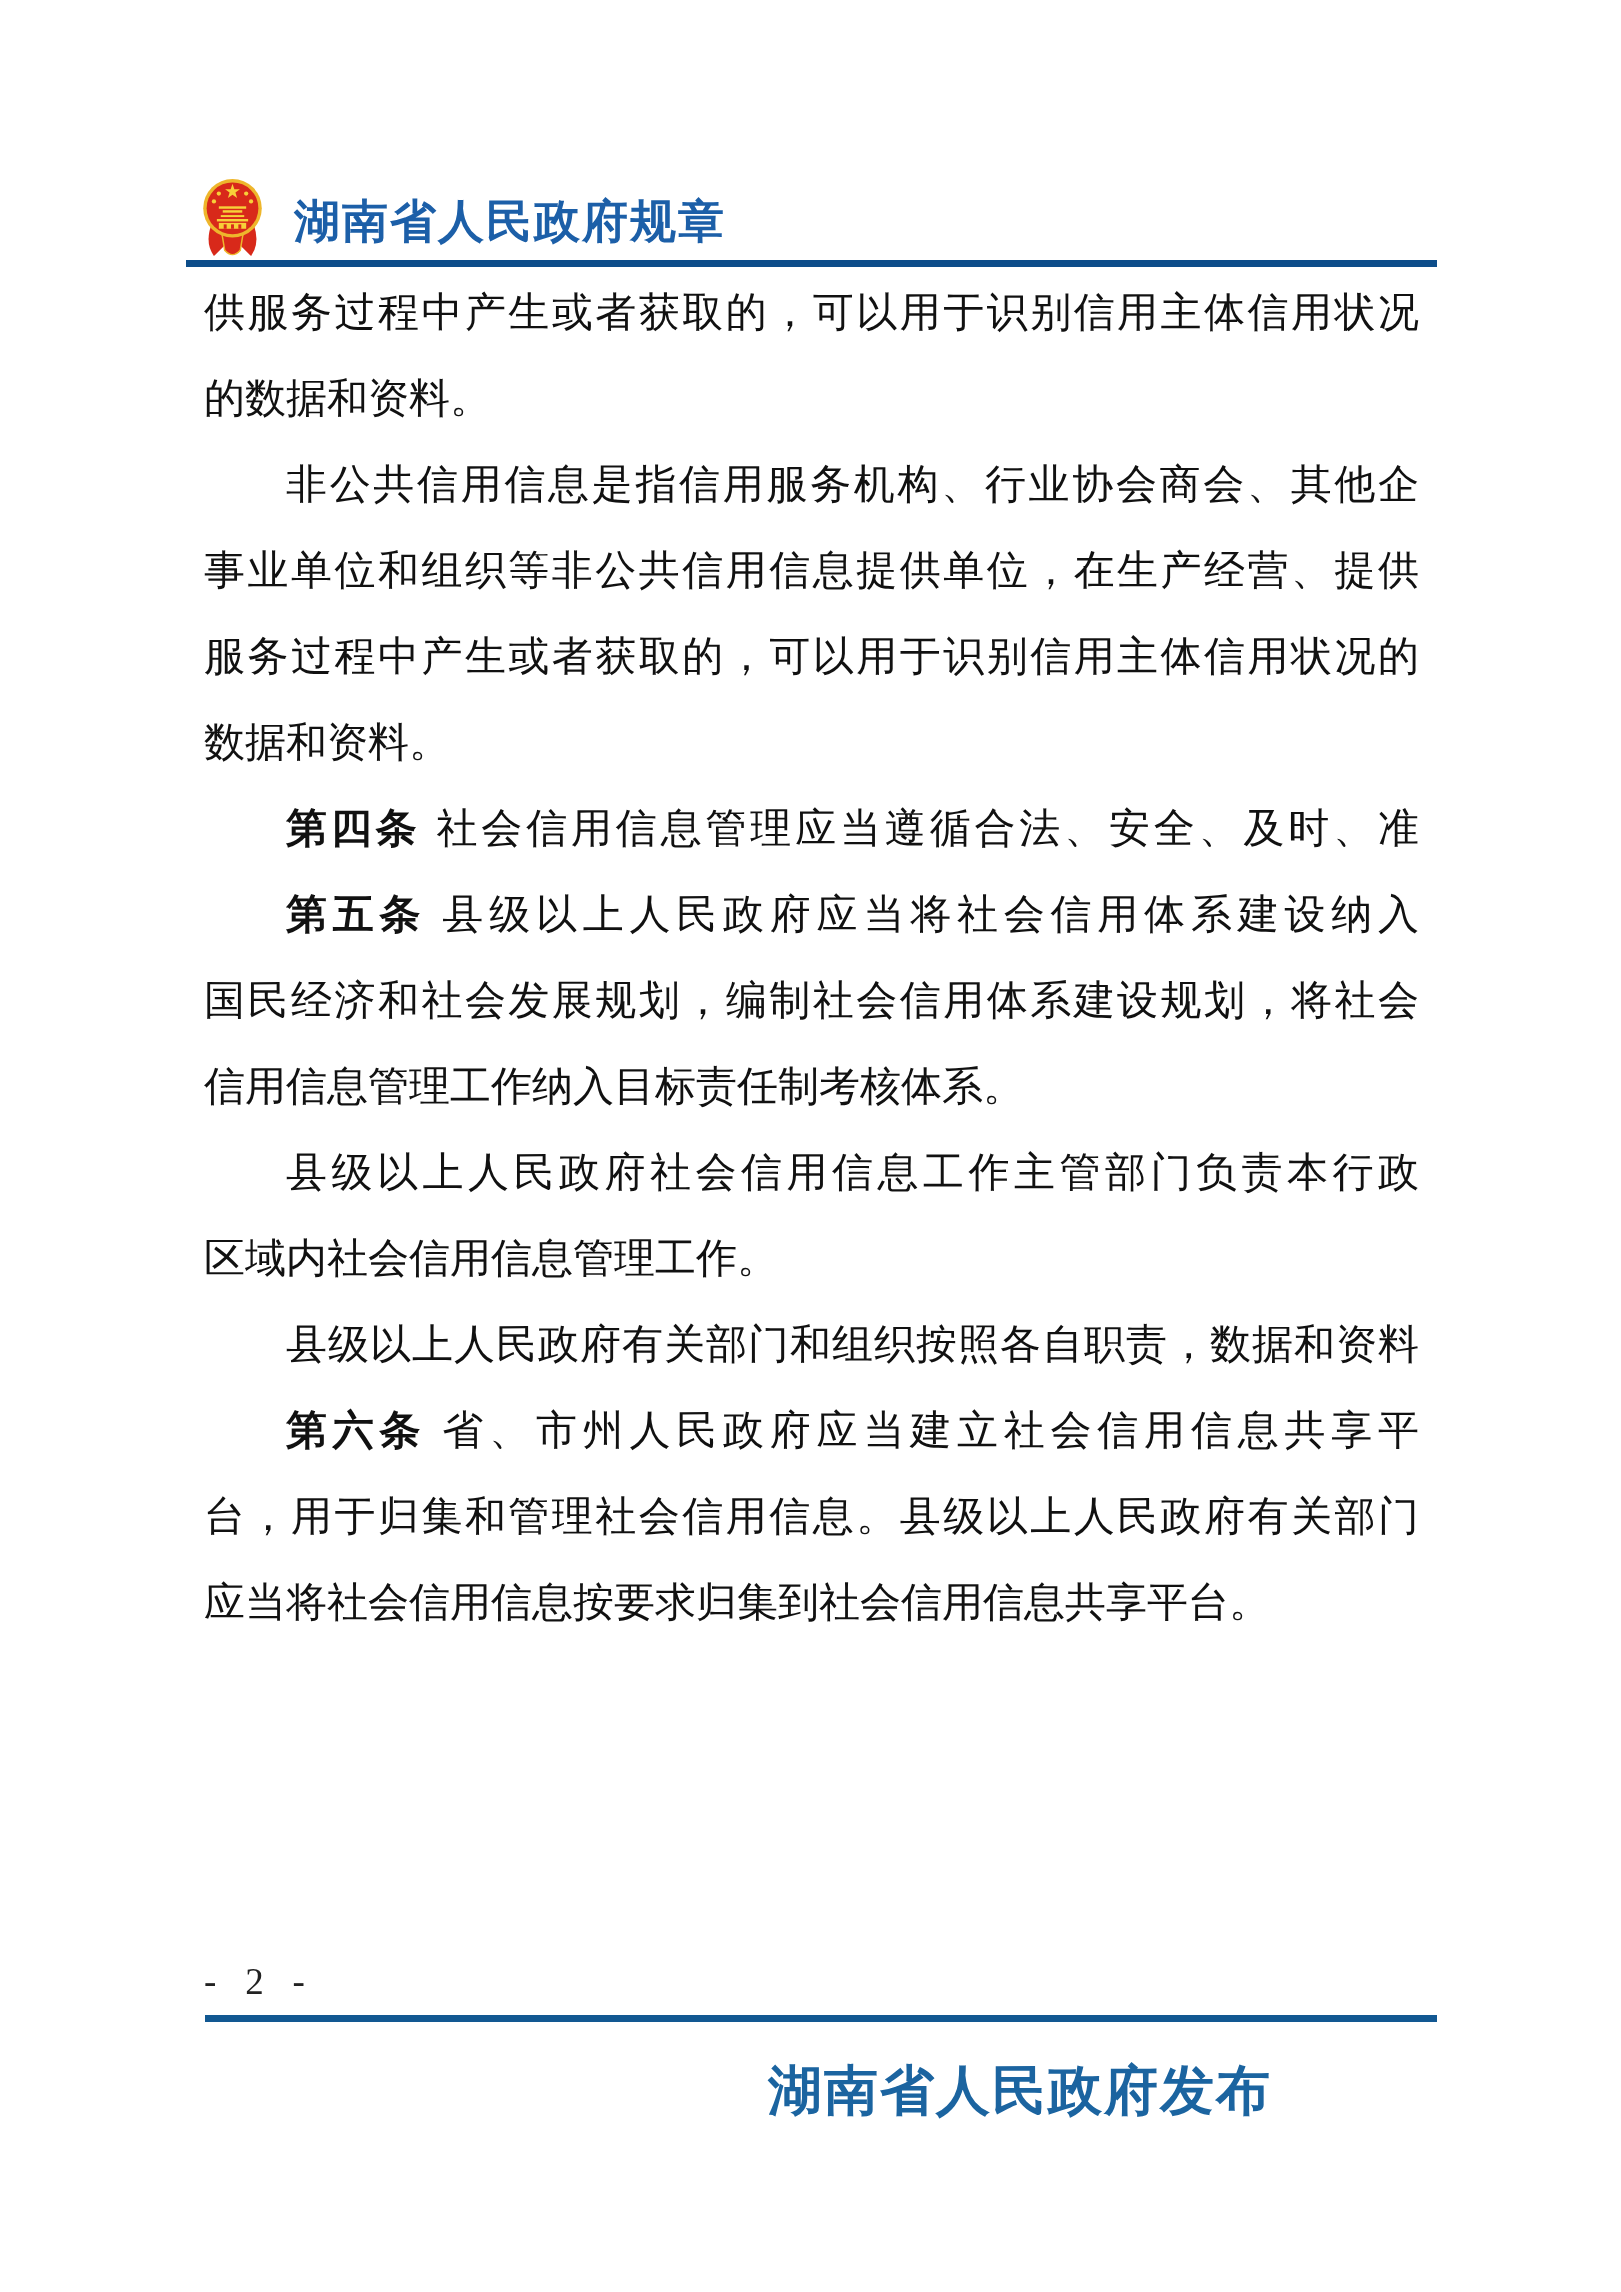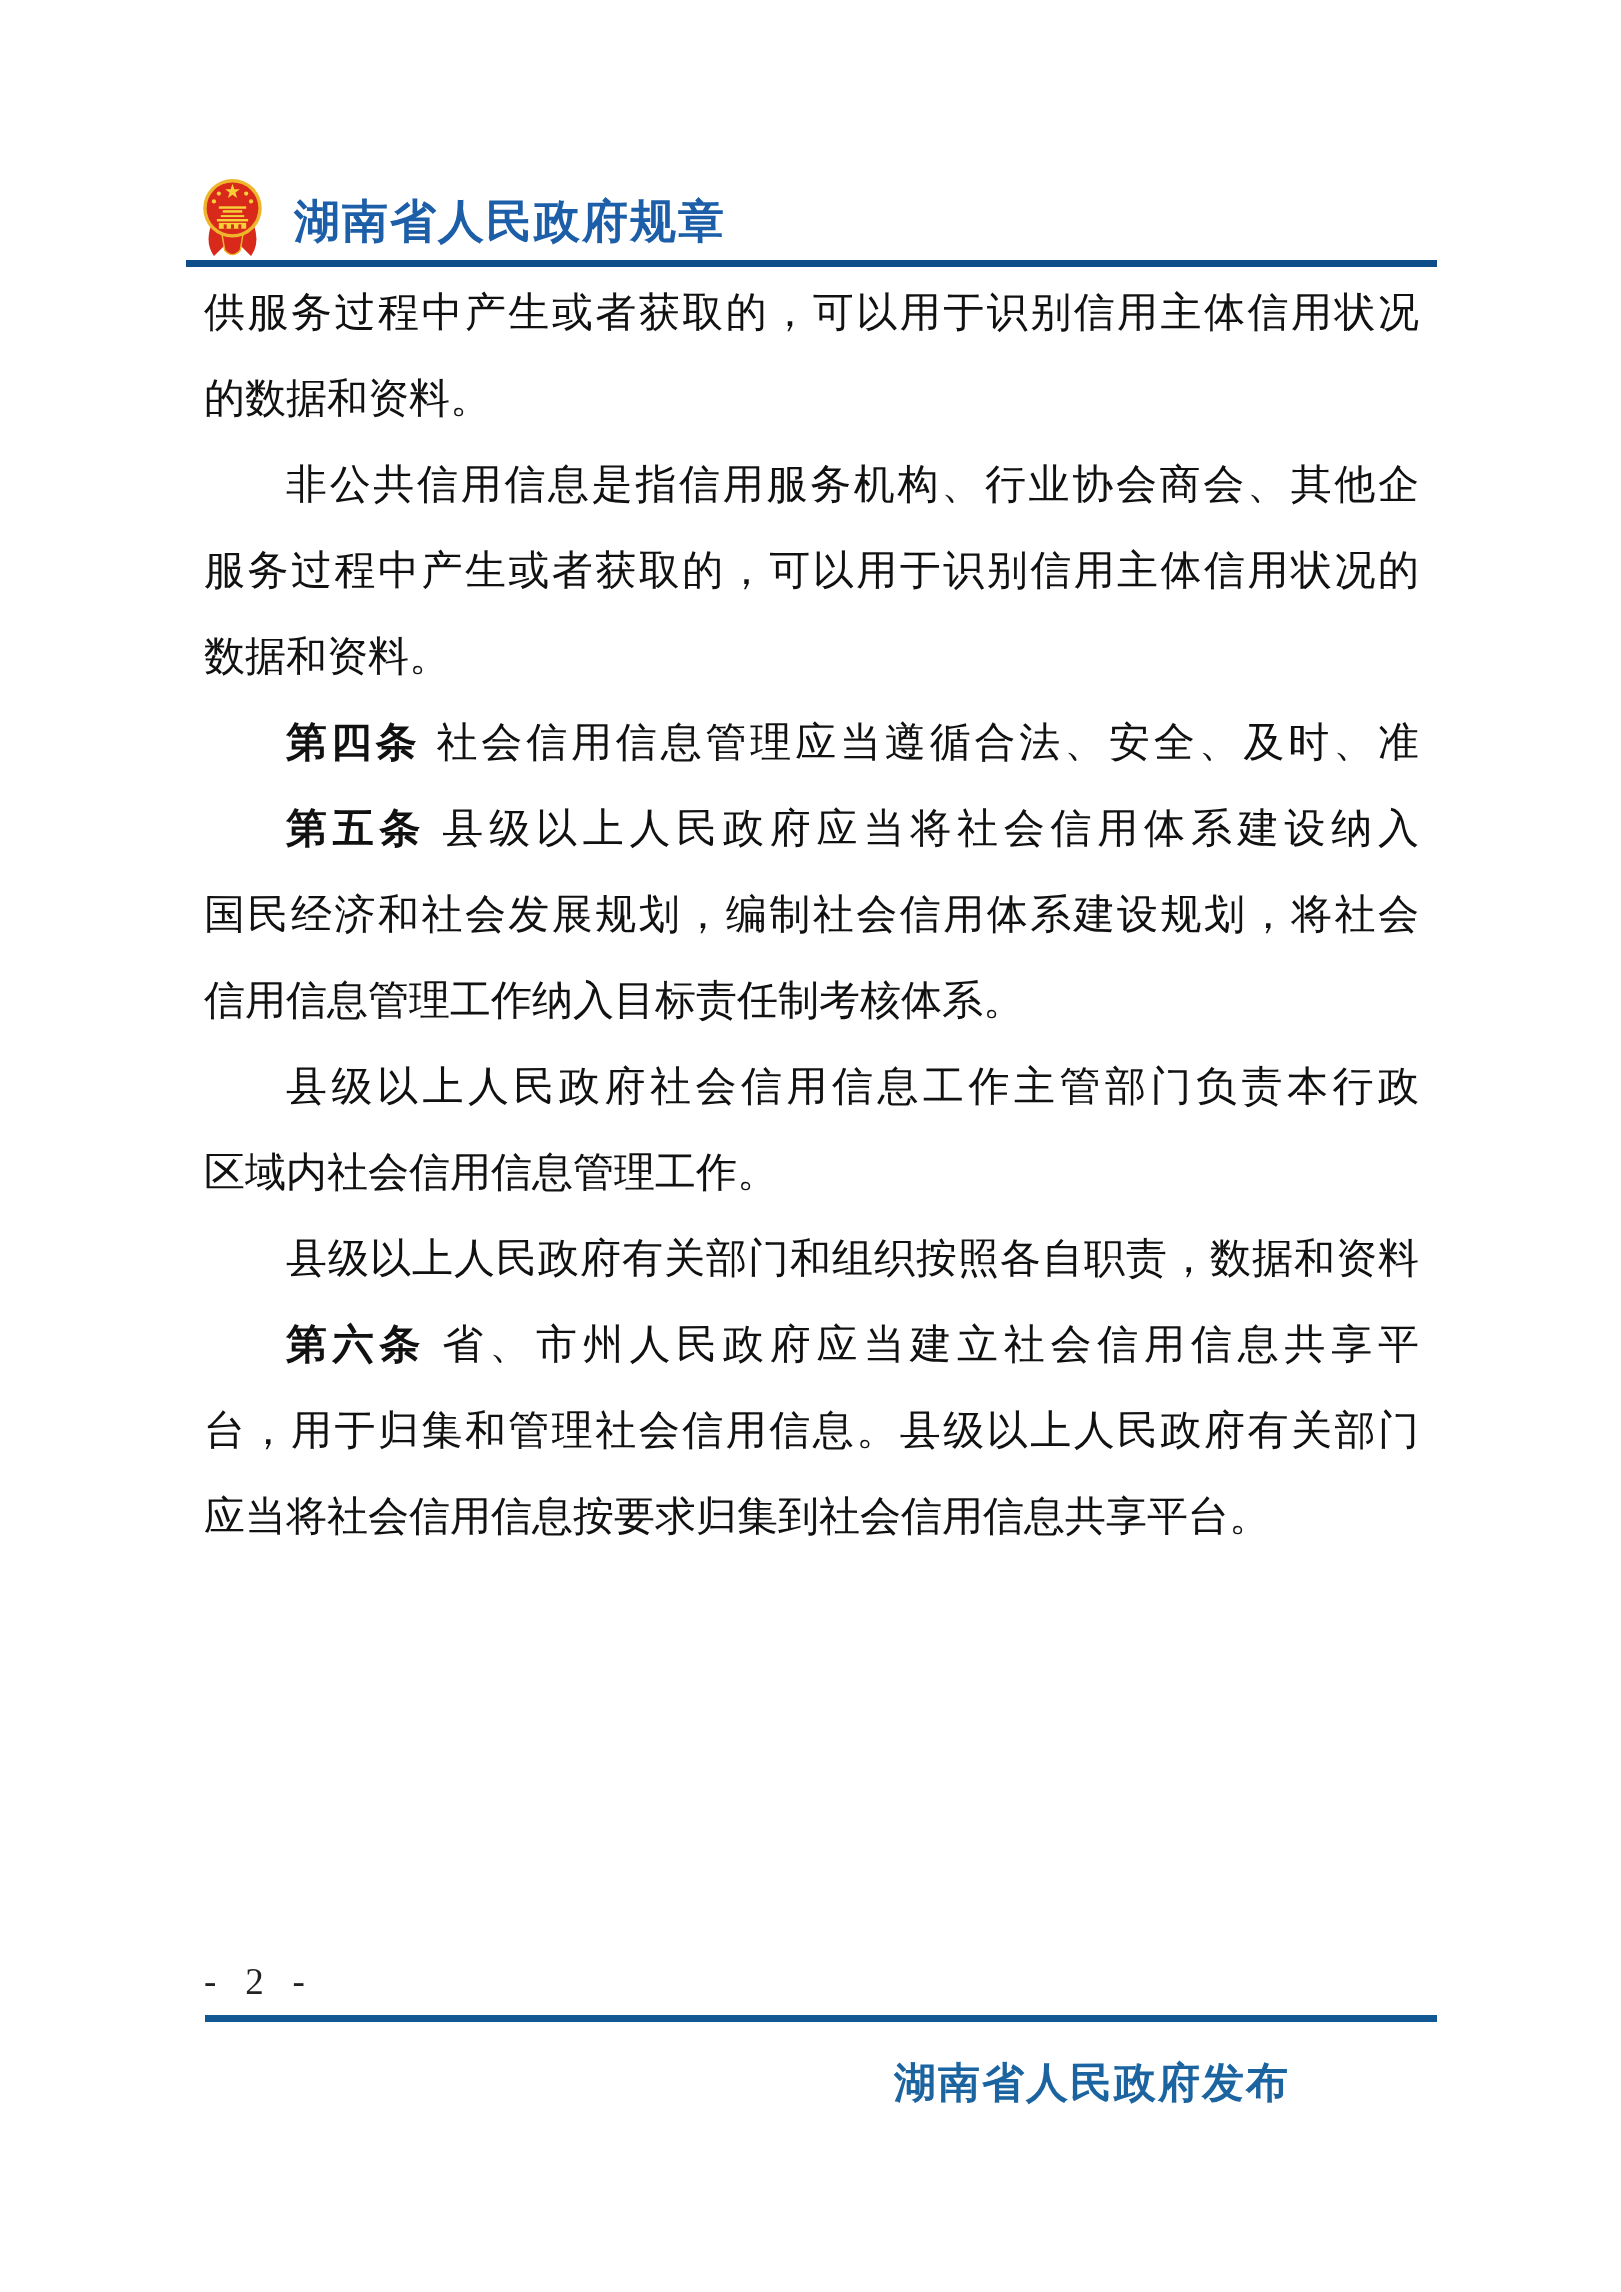--- a/index.html
+++ b/index.html
@@ -85,23 +85,23 @@
   }
   .footer-rule {
     position: absolute;
     left: 205px;
     top: 2015px;
     width: 1232px;
     height: 6.9px;
   }
   .publisher {
     position: absolute;
-    right: 331px;
+    right: 349px;
     top: 2055px;
-    font-size: 42px;
+    font-size: 54px;
     font-weight: bold;
     letter-spacing: 2px;
   }
 </style>
 </head>
 <body>
 
 <div class="page">
 
   <header>
@@ -133,20 +133,21 @@
       </svg>
     </span>
     <h1 class="doc-title" style="color: rgb(28, 95, 168);">湖南省人民政府规章</h1>
     <div class="header-rule" style="background: rgb(13, 77, 138);"></div>
   </header>
 
   <main class="doc-body" id="doc-body" style="color: rgb(17, 17, 17);">
       <div class="line full">供服务过程中产生或者获取的，可以用于识别信用主体信用状况</div>
       <div class="line">的数据和资料。</div>
       <div class="line full indent">非公共信用信息是指信用服务机构、行业协会商会、其他企</div>
+      <div class="line full">事业单位和组织等非公共信用信息提供单位，在生产经营、提供</div>
       <div class="line full">服务过程中产生或者获取的，可以用于识别信用主体信用状况的</div>
       <div class="line">数据和资料。</div>
       <div class="line full indent"><span class="lead">第四条</span>社会信用信息管理应当遵循合法、安全、及时、准</div>
       <div class="line full indent"><span class="lead">第五条</span>县级以上人民政府应当将社会信用体系建设纳入</div>
       <div class="line full">国民经济和社会发展规划，编制社会信用体系建设规划，将社会</div>
       <div class="line">信用信息管理工作纳入目标责任制考核体系。</div>
       <div class="line full indent">县级以上人民政府社会信用信息工作主管部门负责本行政</div>
       <div class="line">区域内社会信用信息管理工作。</div>
       <div class="line full indent">县级以上人民政府有关部门和组织按照各自职责，数据和资料</div>
       <div class="line full indent"><span class="lead">第六条</span>省、市州人民政府应当建立社会信用信息共享平</div>

